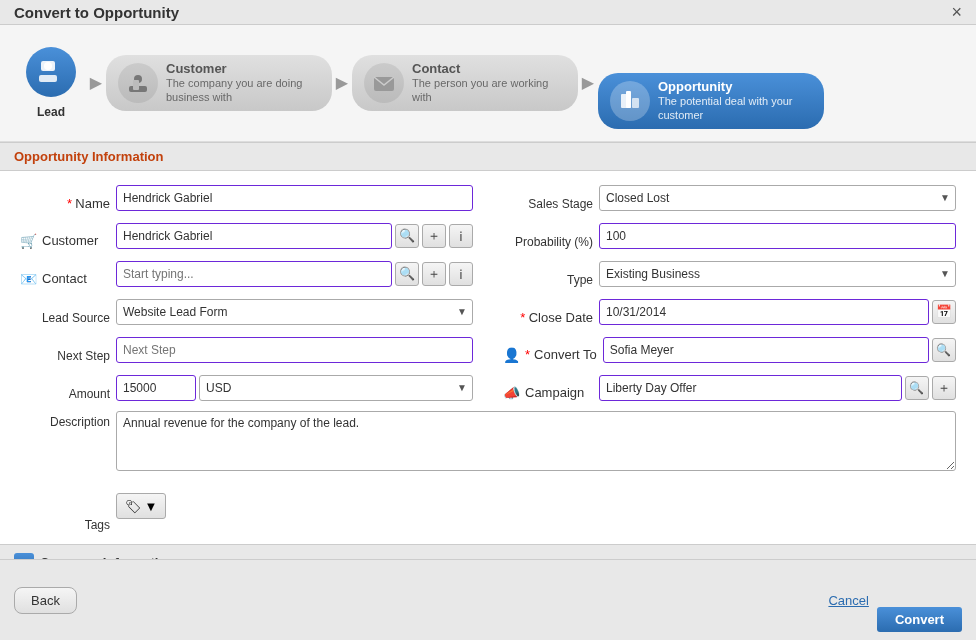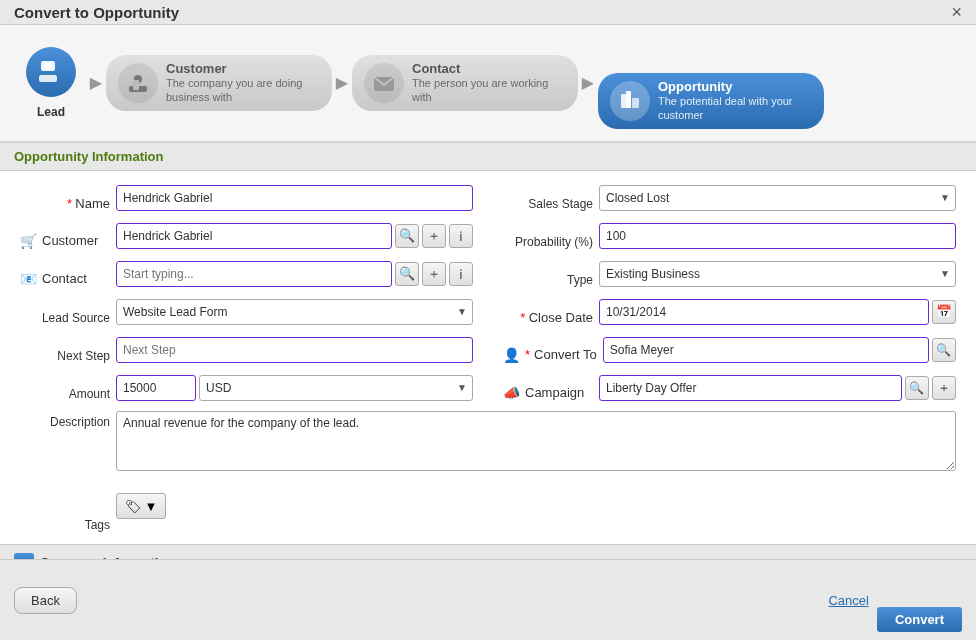--- a/index.html
+++ b/index.html
@@ -127,21 +127,21 @@
       flex: 1;
       overflow-y: auto;
       background: #fff;
     }
 
     .section-header {
       background: #e8e8e8;
       padding: 6px 14px;
       font-weight: bold;
       font-size: 13px;
-      color: #4d7c0f;
+      color: #c2410c;
       border-top: 1px solid #ccc;
       border-bottom: 1px solid #ccc;
     }
 
     .form-body {
       padding: 12px 20px;
       display: grid;
       grid-template-columns: 1fr 1fr;
       gap: 10px 30px;
     }

